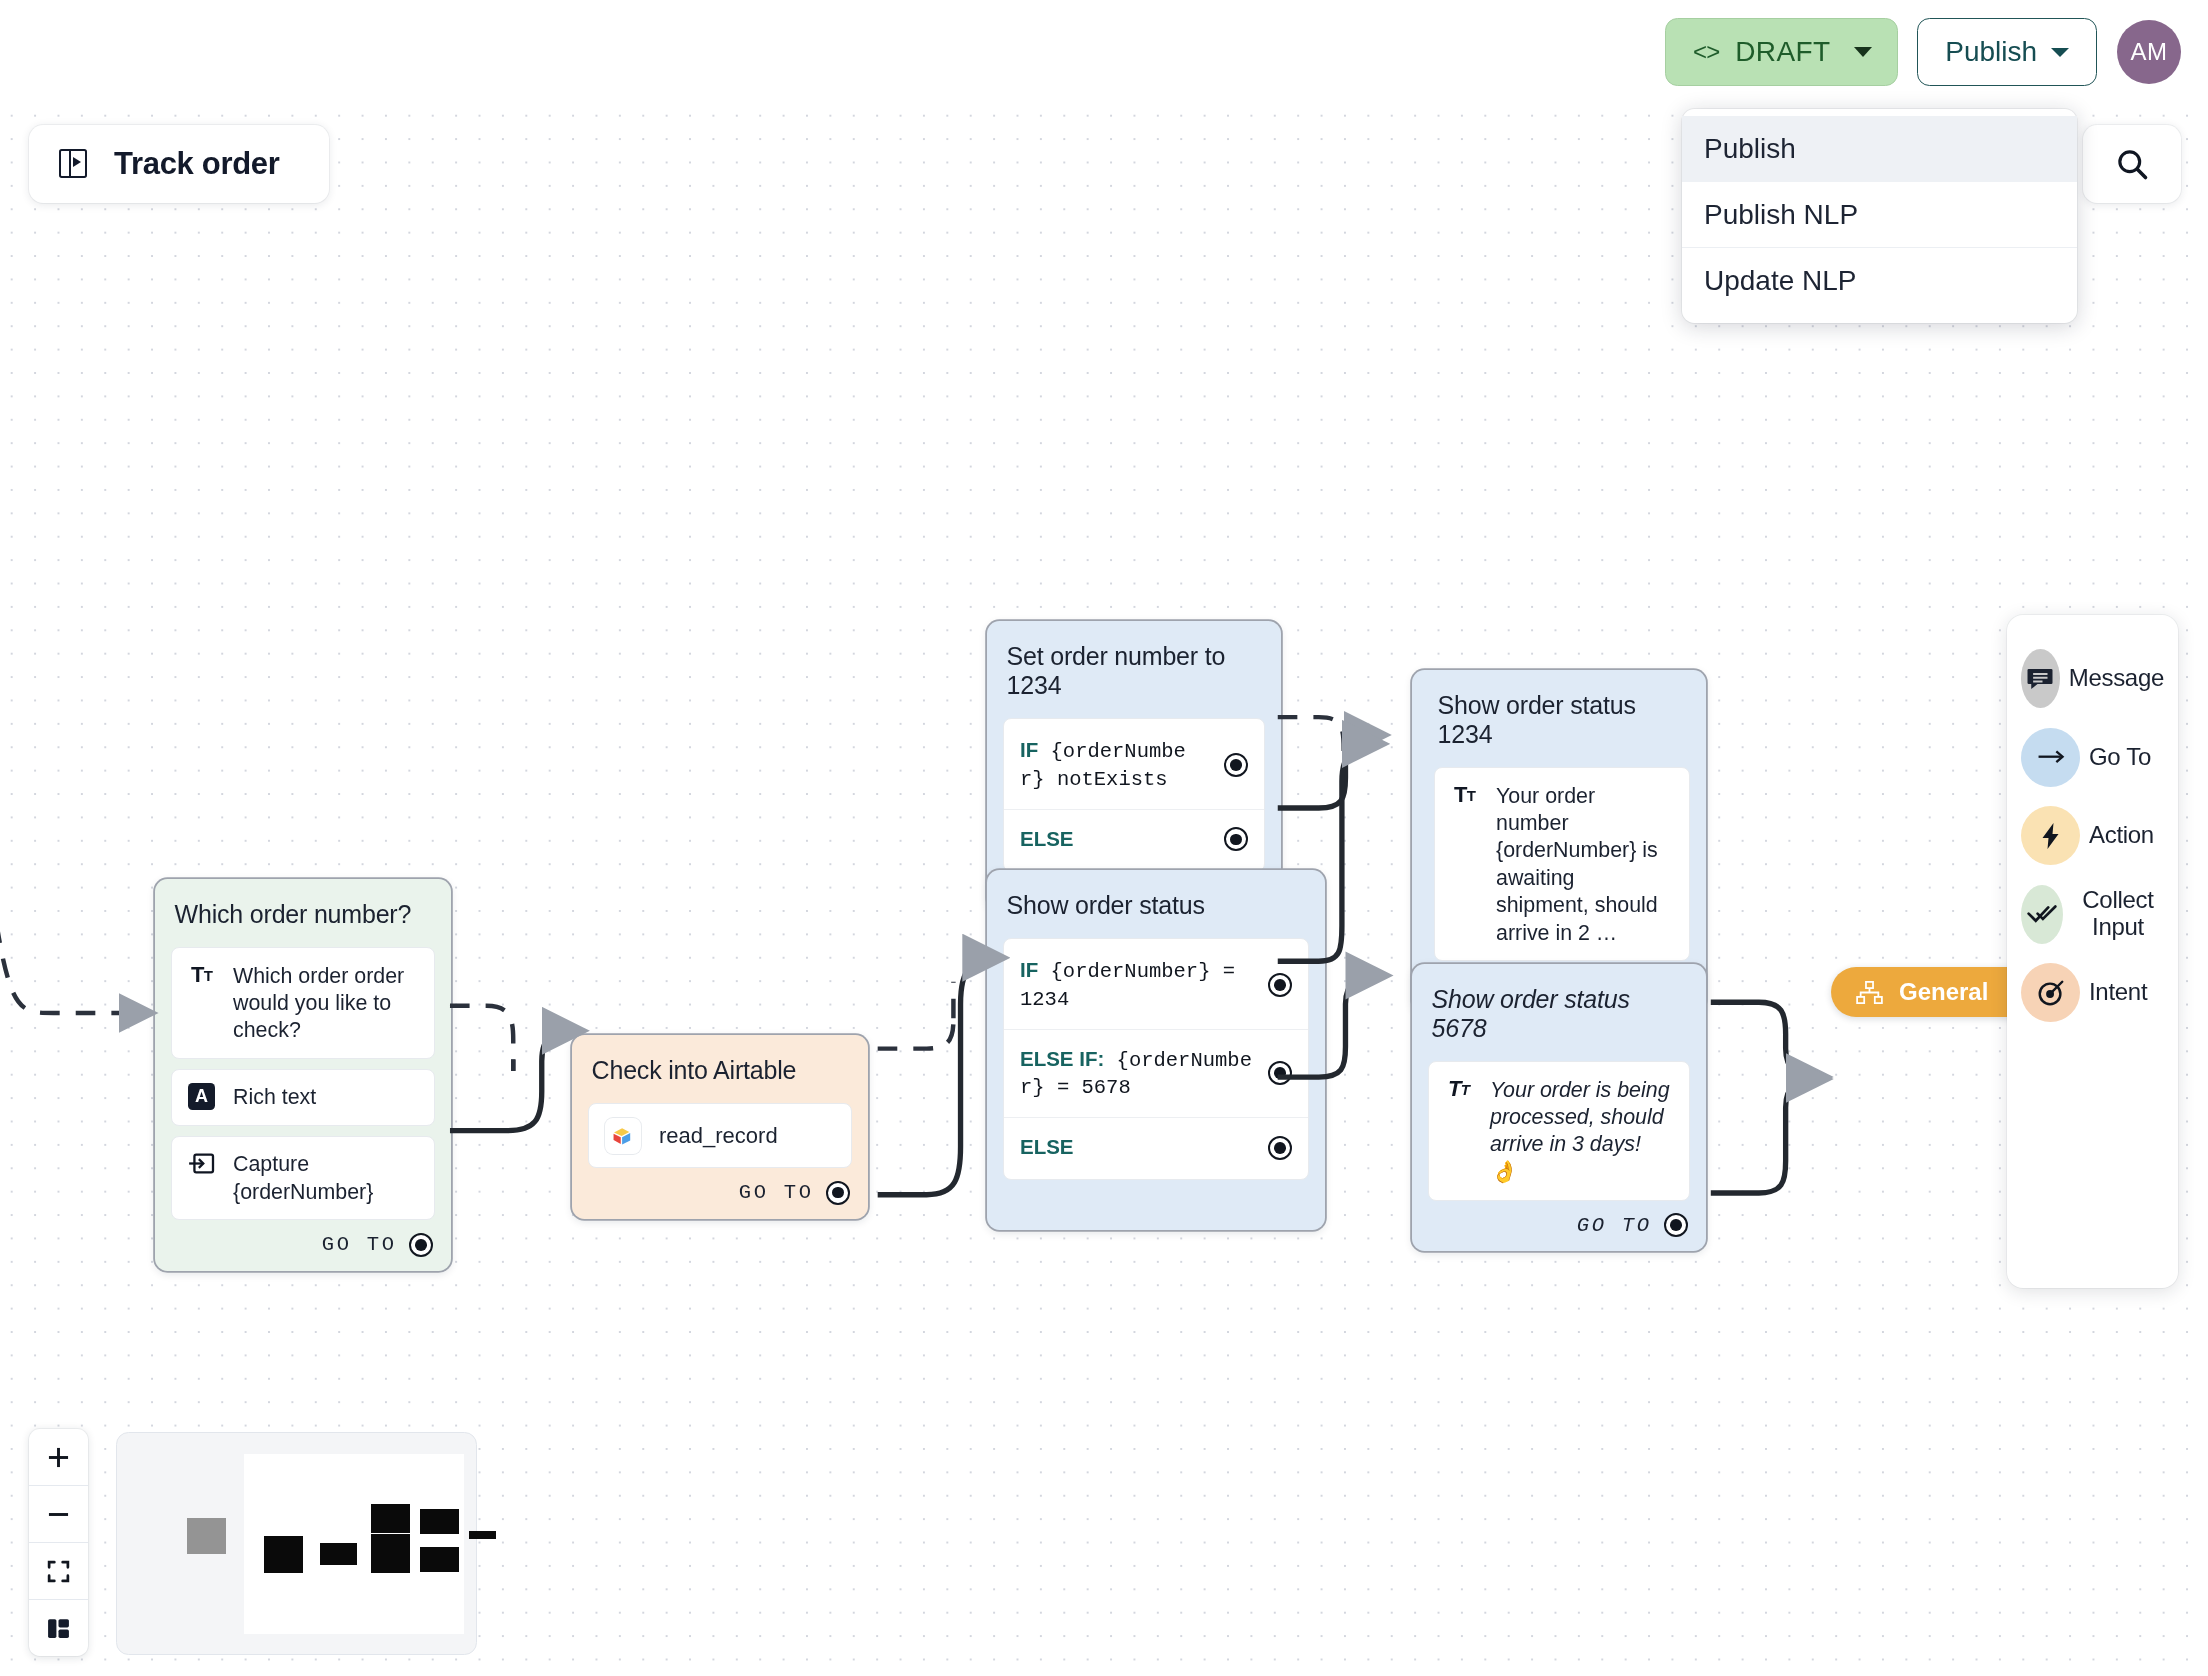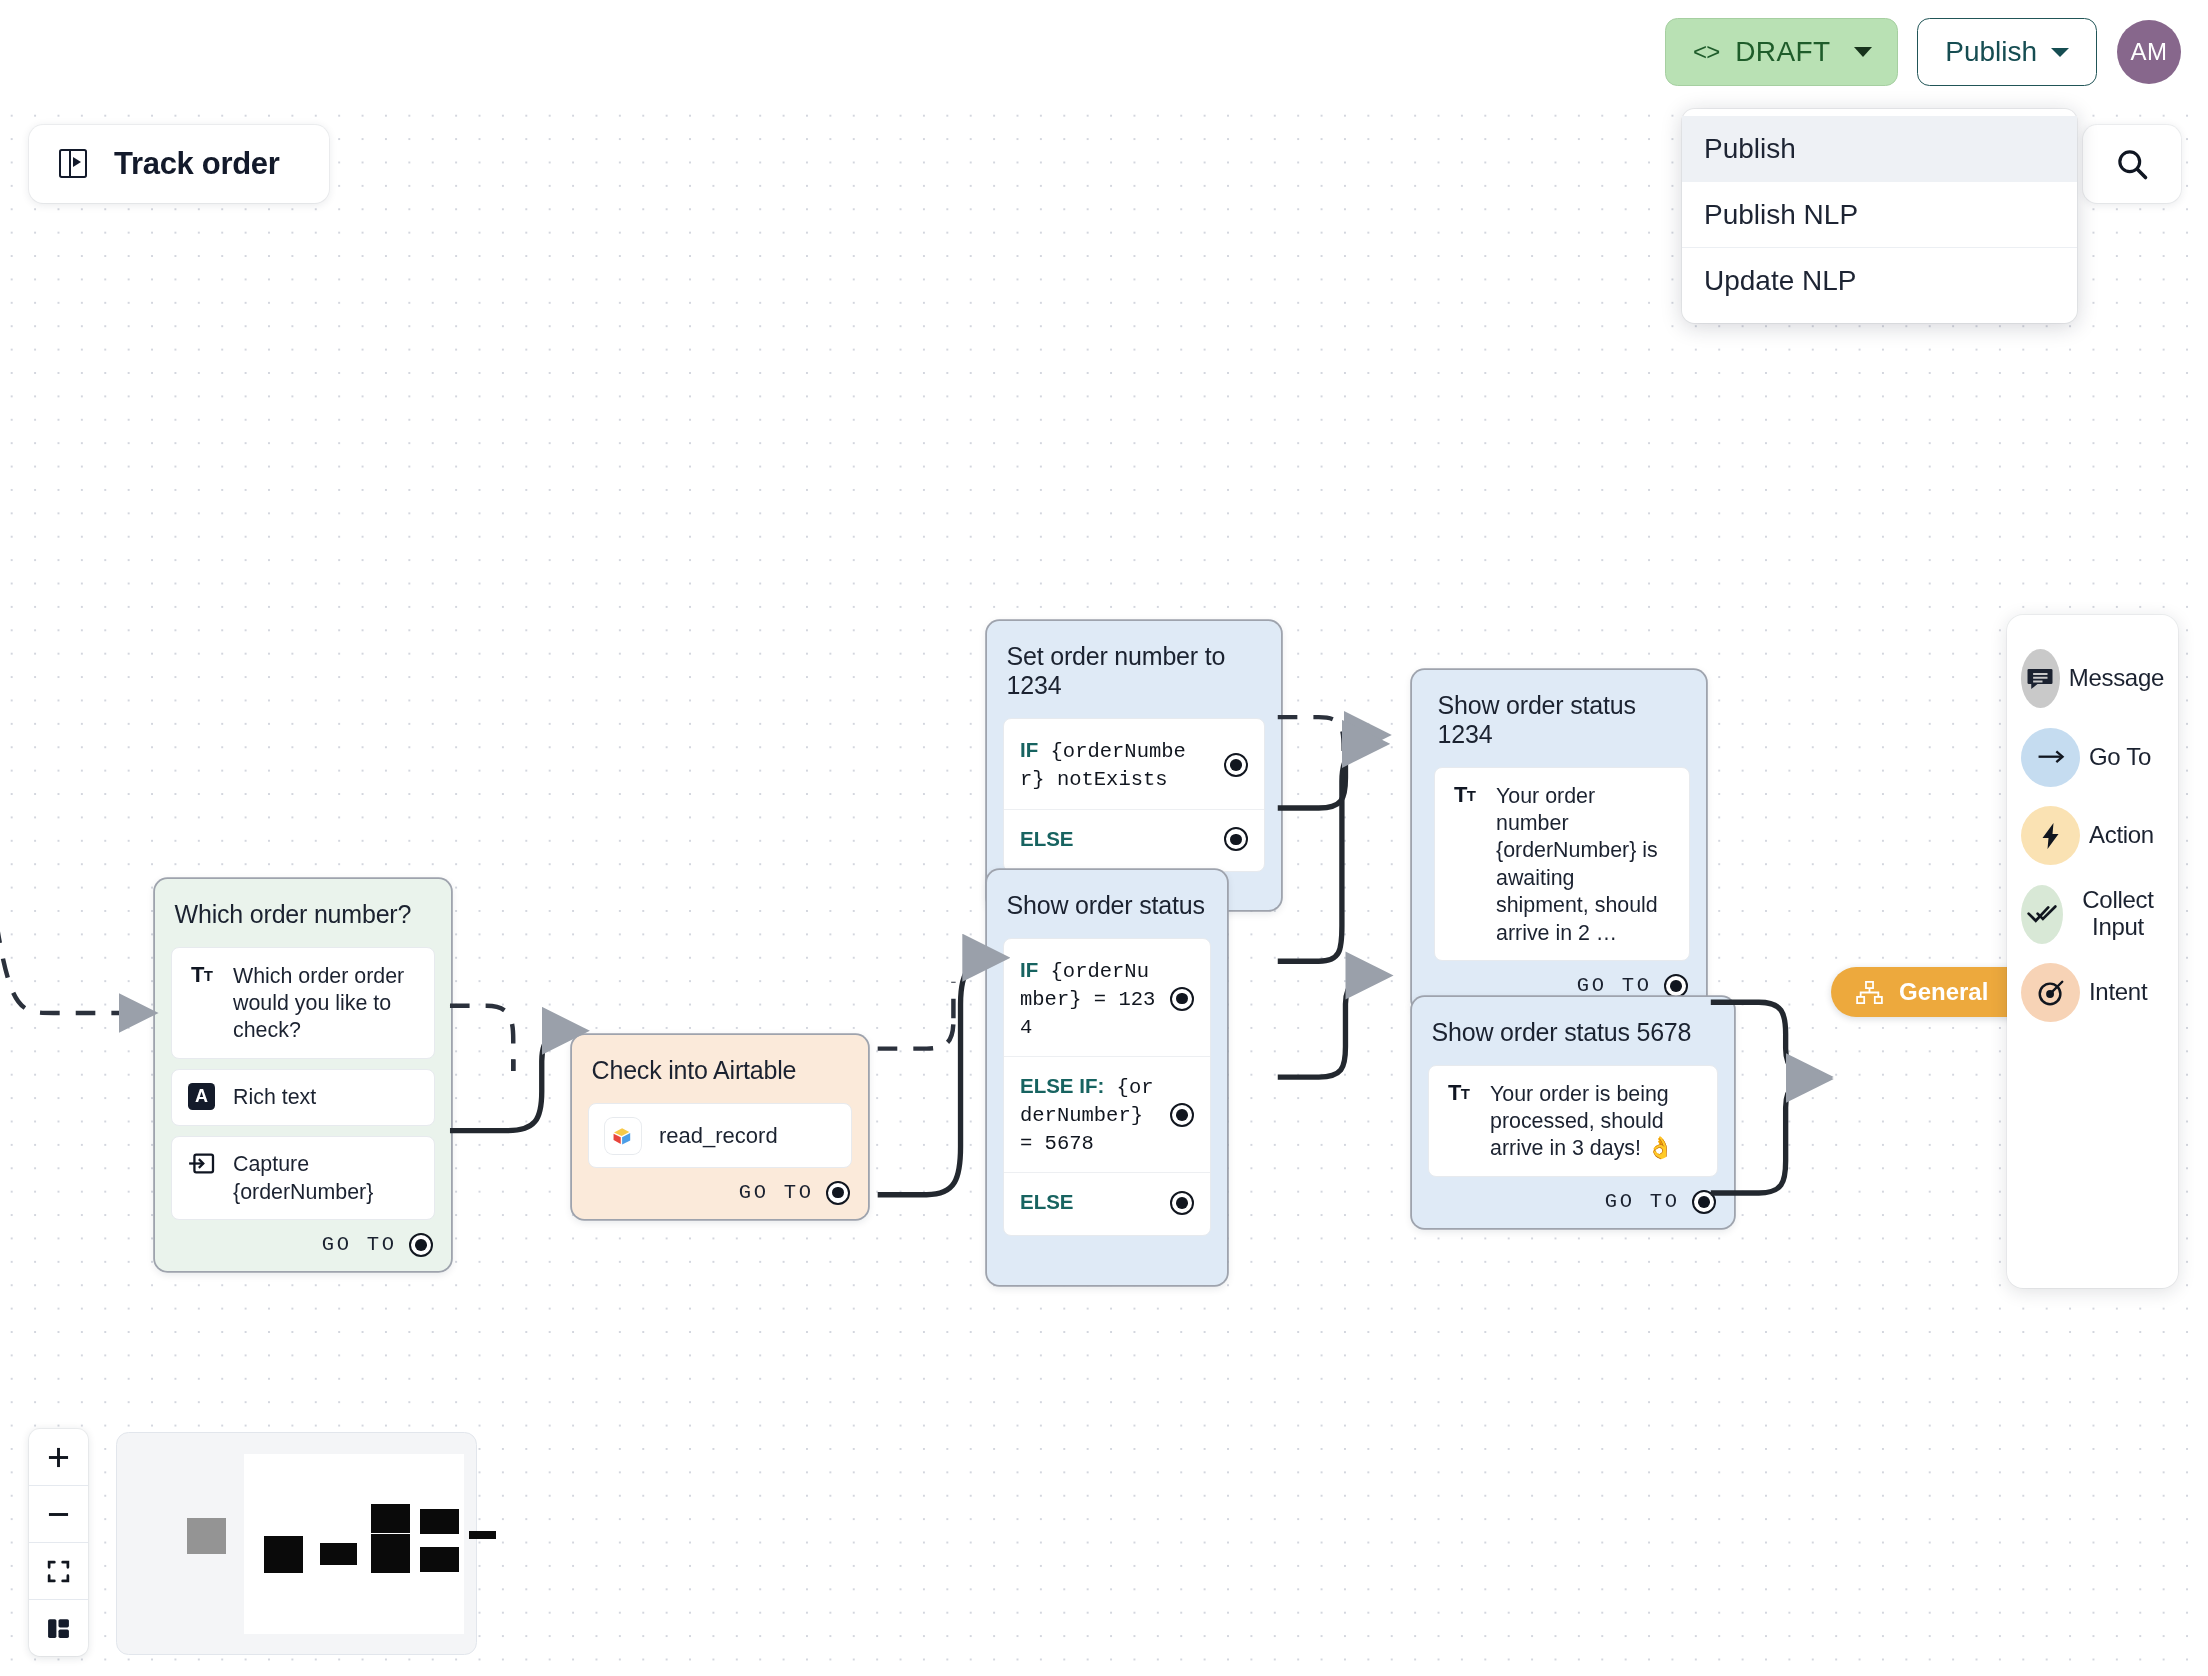--- a/index.html
+++ b/index.html
@@ -305,21 +305,21 @@
           <span class="port"></span>
         </div>
         <div class="cond-row">
           <span class="cond-text"><span class="kw">ELSE</span></span>
           <span class="port"></span>
         </div>
       </div>
       <div style="height:25px"></div>
     </div>
 
-    <div class="node blue" style="left:987px; top:766px; width:240px;">
+    <div class="node blue" style="left:987px; top:766px; width:338px;">
       <div class="node-title">Show order status</div>
       <div class="cond-card">
         <div class="cond-row">
           <span class="cond-text"><span class="kw">IF</span> <span>{orderNumber} = 1234</span></span>
           <span class="port"></span>
         </div>
         <div class="cond-row">
           <span class="cond-text"><span class="kw">ELSE IF:</span> <span>{orderNumber} = 5678</span></span>
           <span class="port"></span>
         </div>
@@ -336,21 +336,21 @@
       <div class="slot">
         <span class="ic ic-tt">T<sub style="font-size:15px">T</sub></span>
         <span class="txt">Your order number {orderNumber} is awaiting shipment, should arrive in 2 …</span>
       </div>
       <div class="goto-row">
         <span class="goto-label">GO TO</span>
         <span class="port"></span>
       </div>
     </div>
 
-    <div class="node blue" style="left:1412px; top:893px; width:322px;">
+    <div class="node blue" style="left:1412px; top:860px; width:294px;font-style:italic;">
       <div class="node-title">Show order status 5678</div>
       <div class="slot">
         <span class="ic ic-tt">T<sub style="font-size:15px">T</sub></span>
         <span class="txt">Your order is being processed, should arrive in 3 days! 👌</span>
       </div>
       <div class="goto-row">
         <span class="goto-label">GO TO</span>
         <span class="port"></span>
       </div>
     </div>

